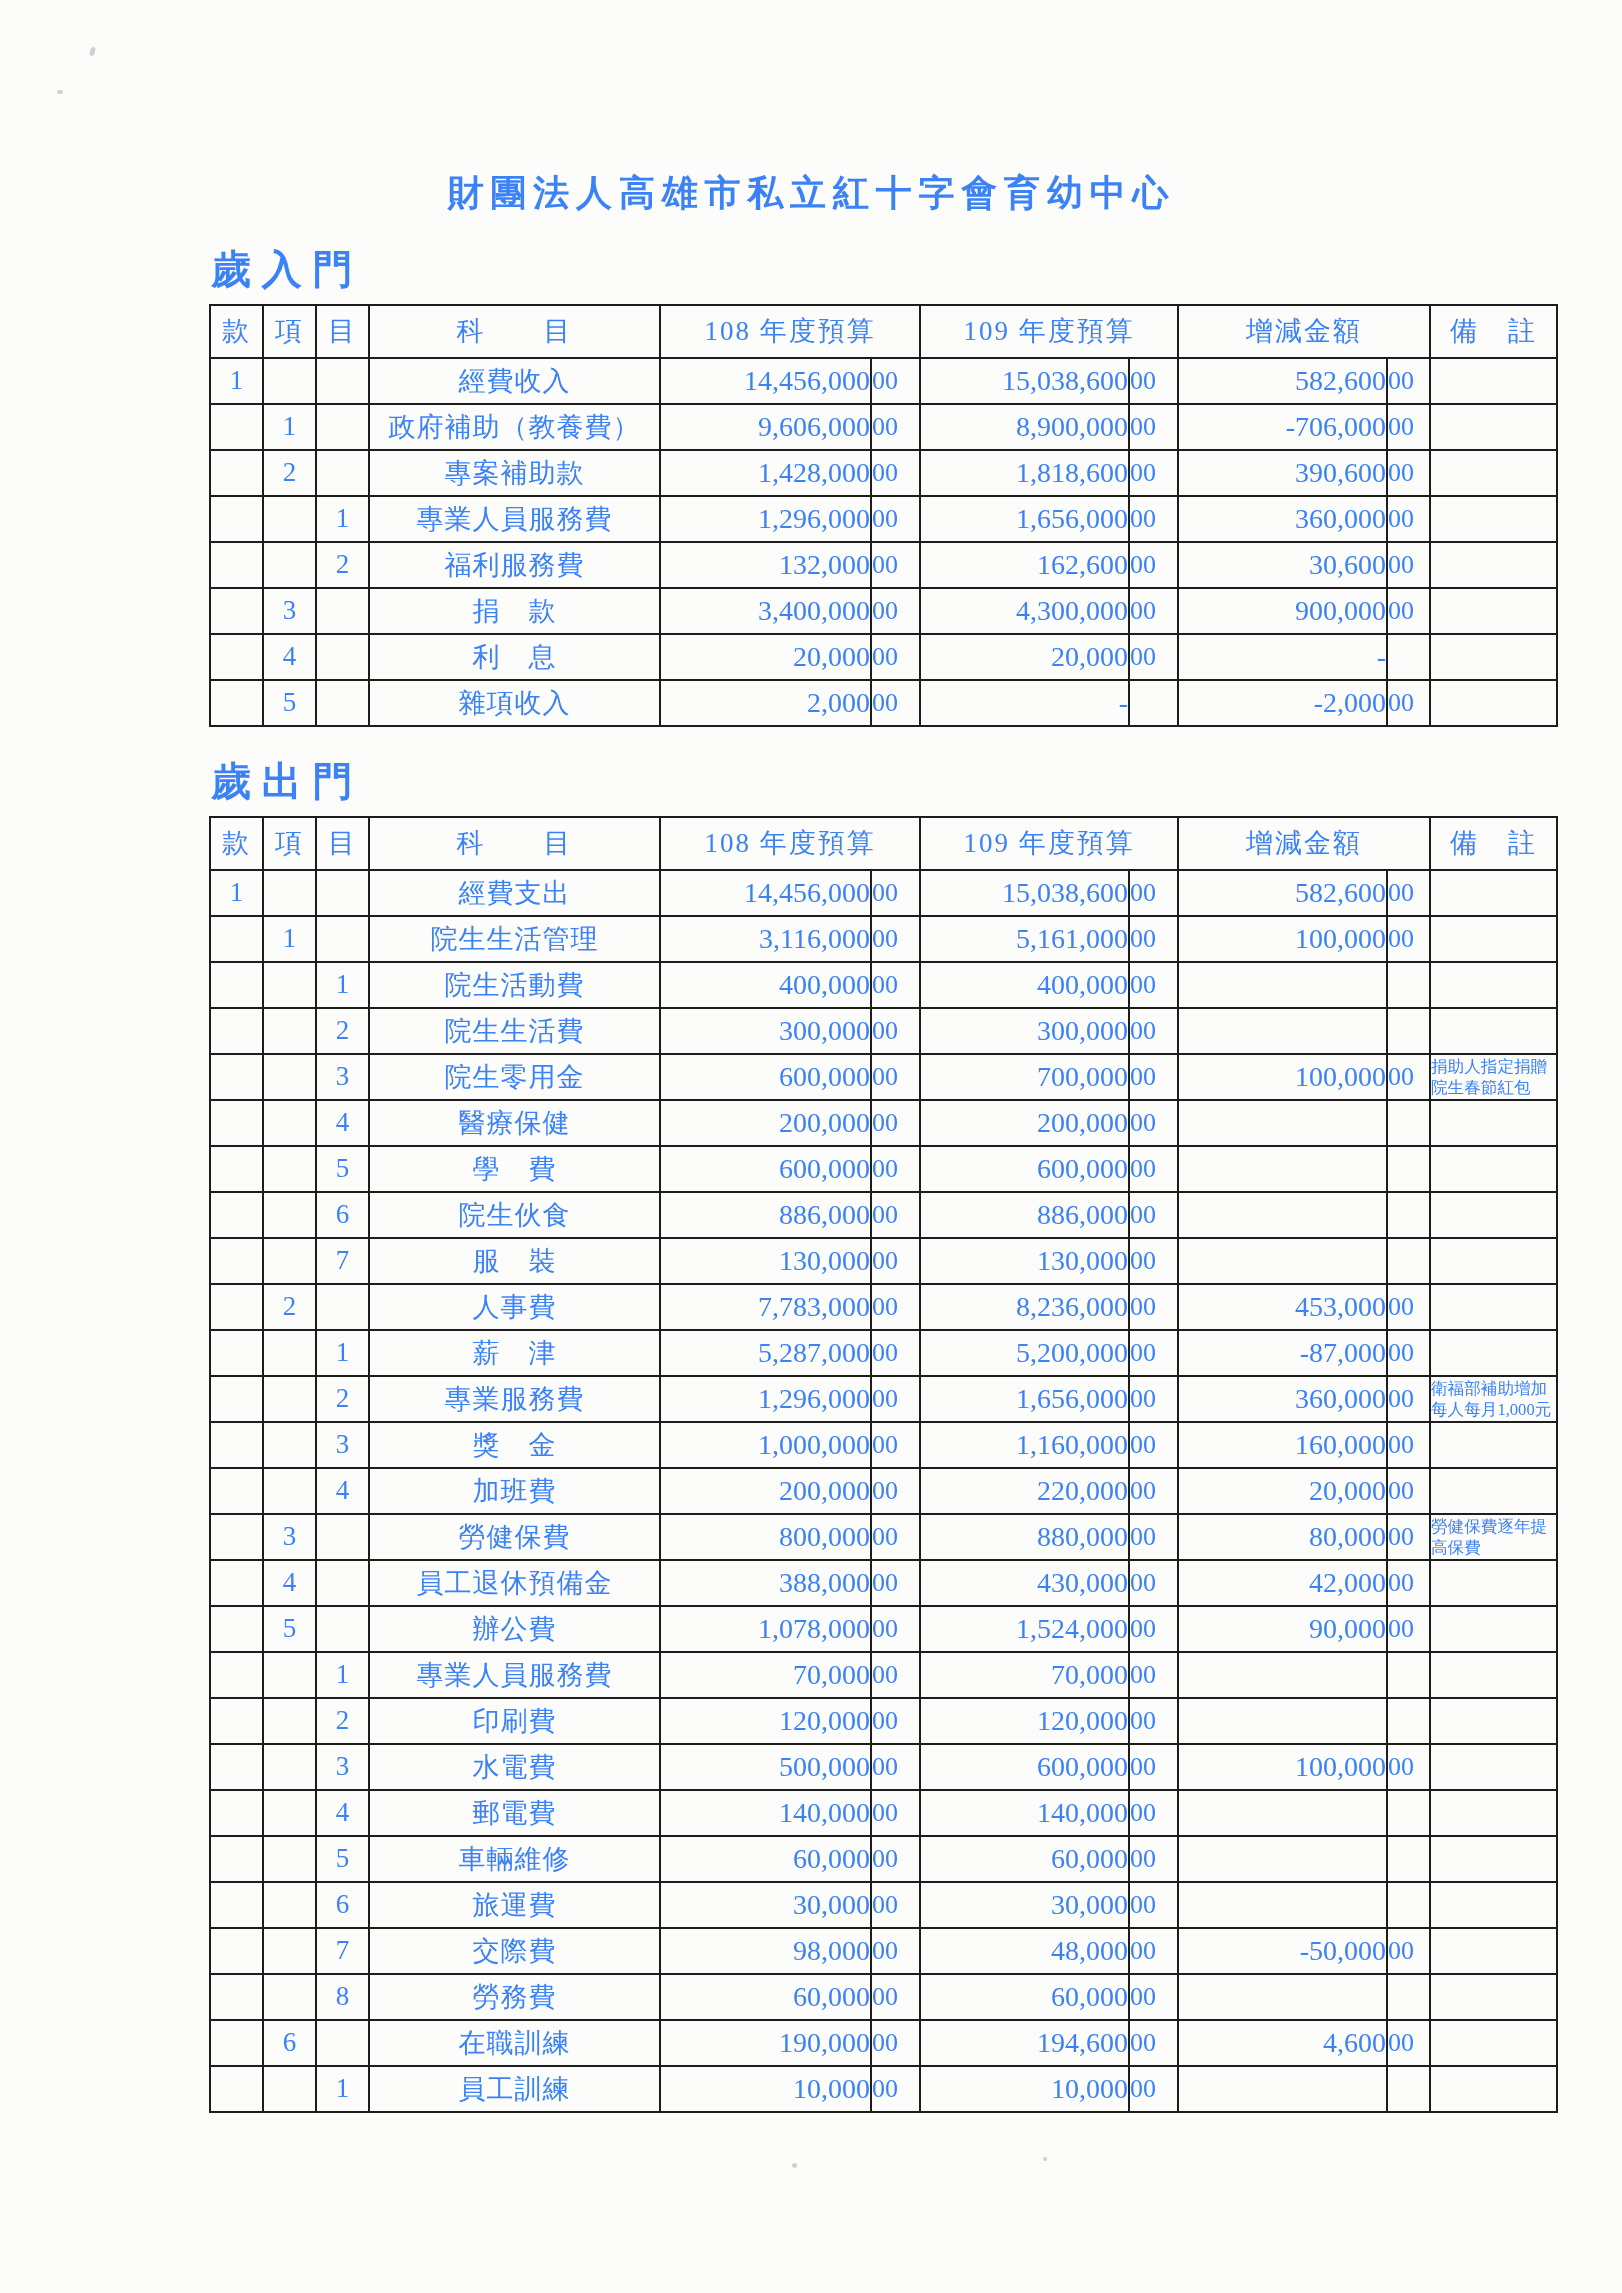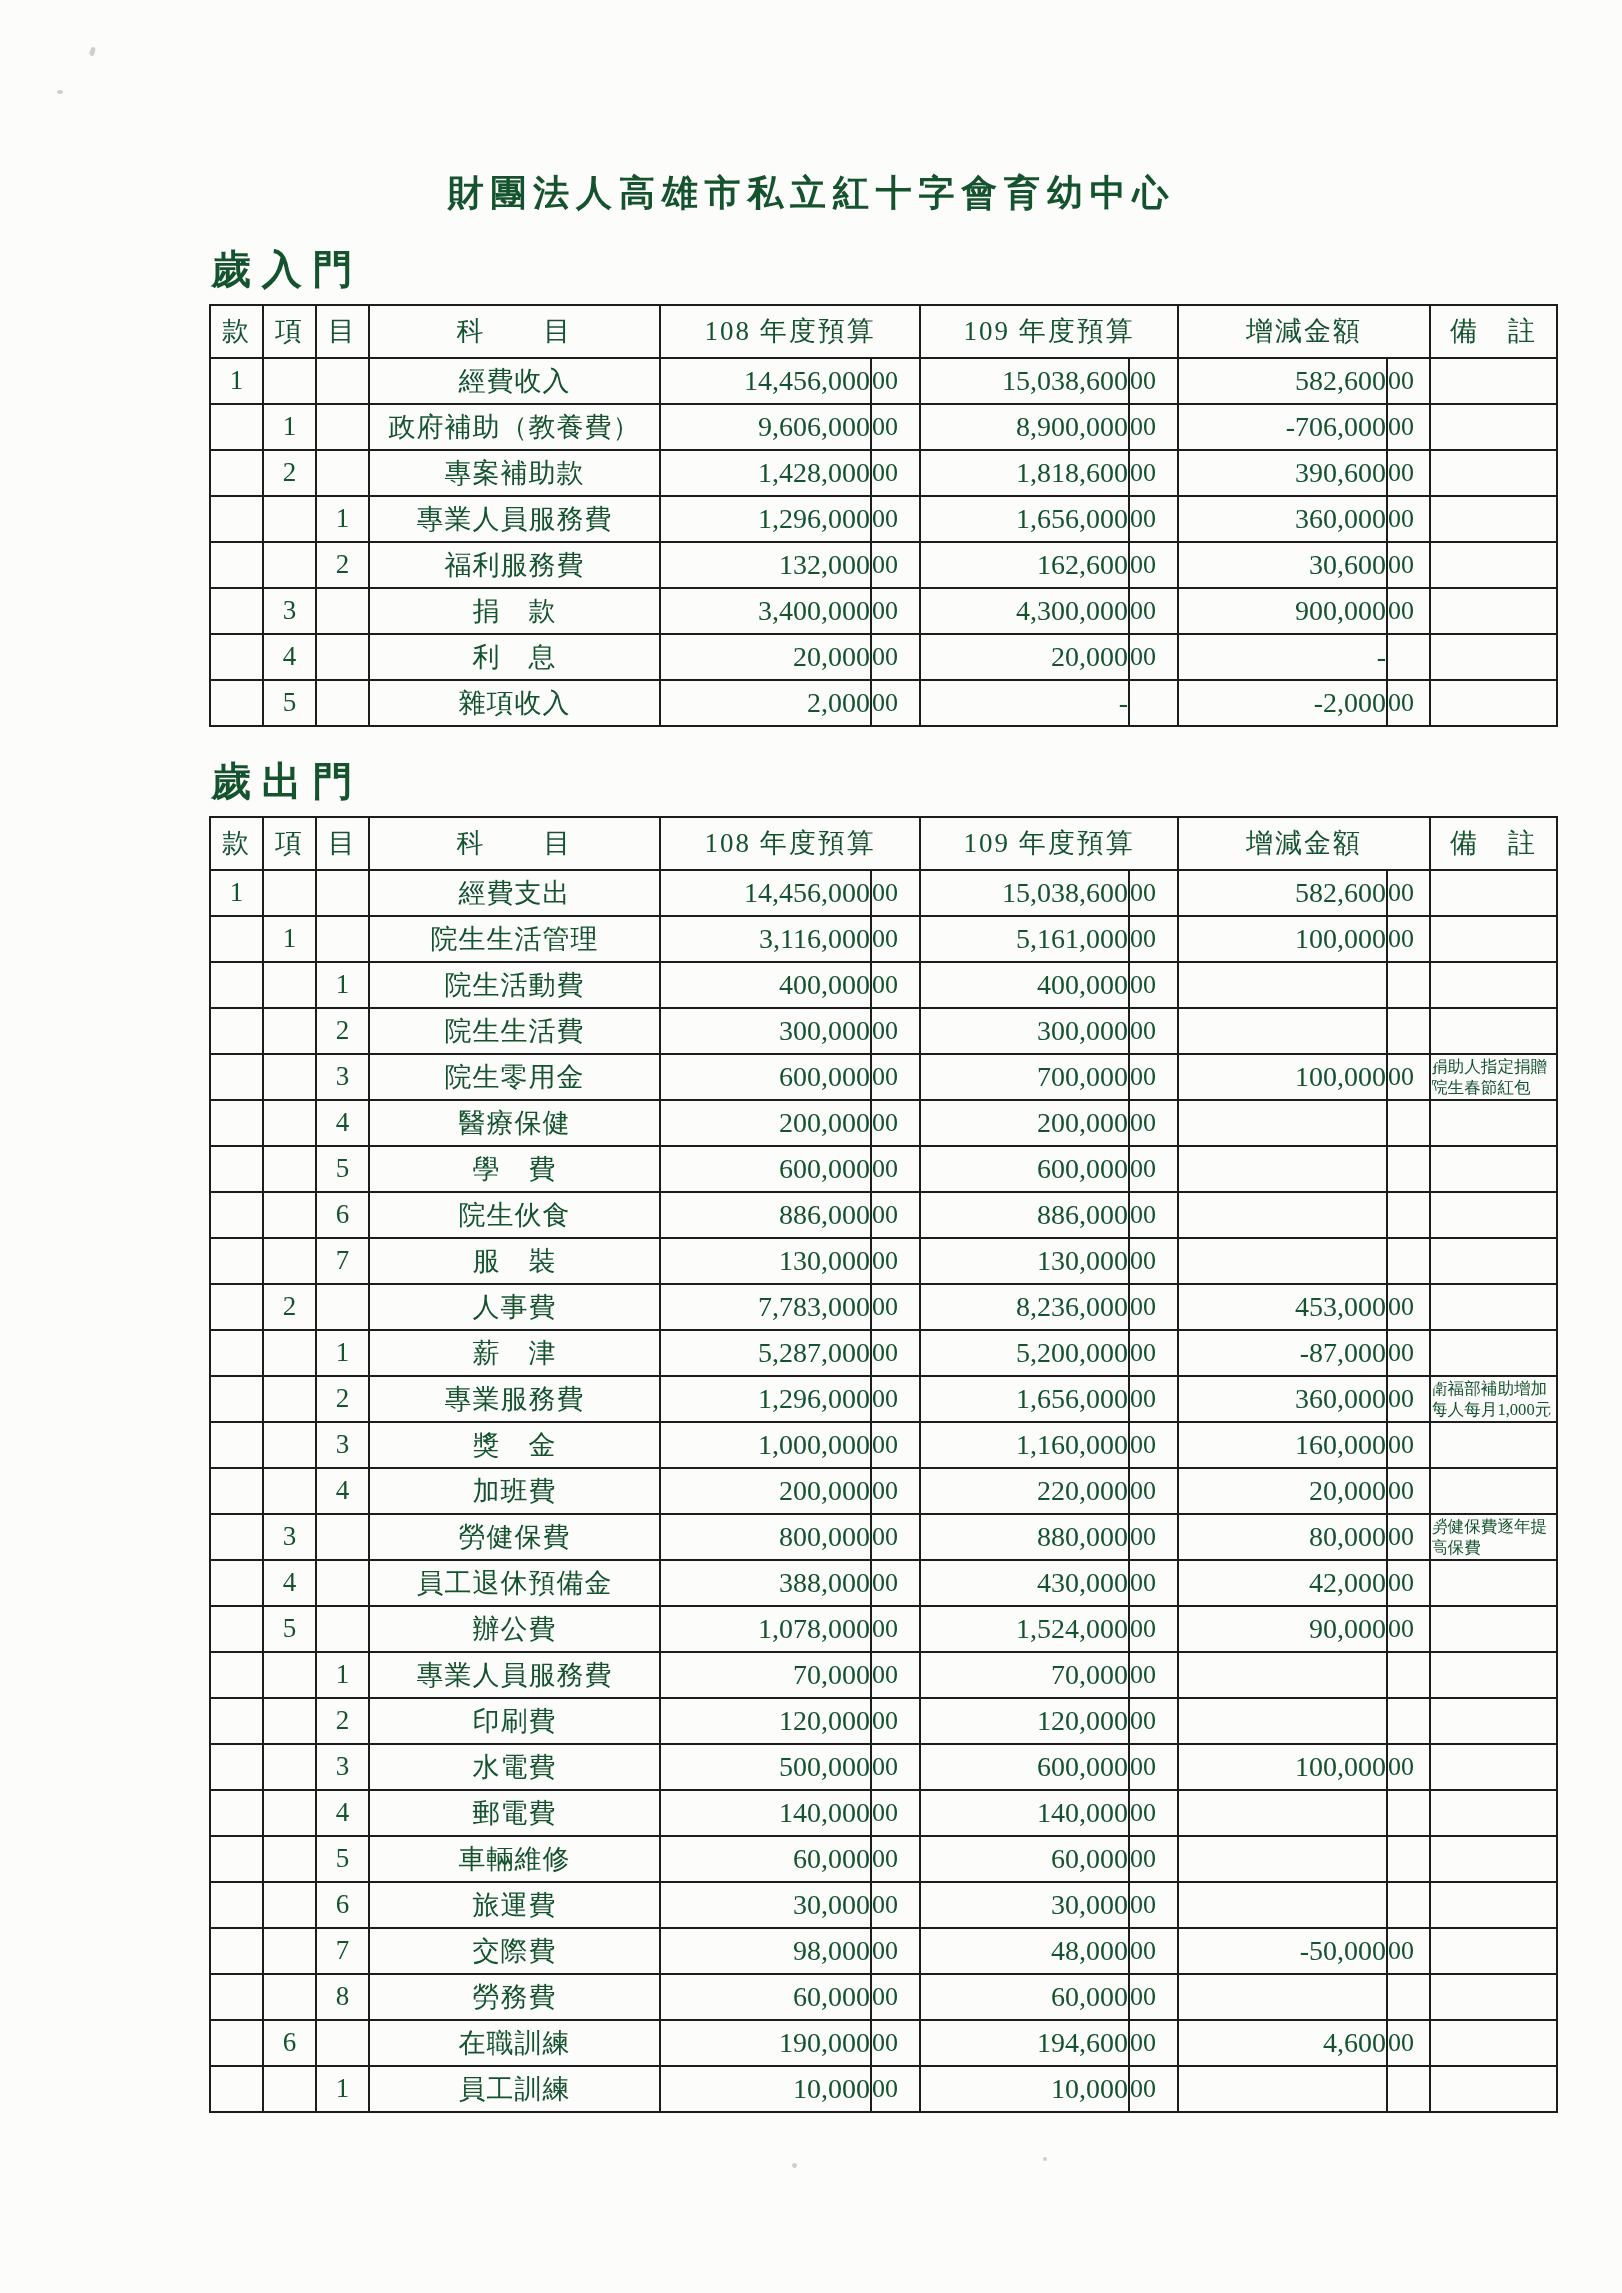--- a/index.html
+++ b/index.html
@@ -2,21 +2,21 @@
 <html lang="zh-Hant"><head>
 <meta charset="utf-8">
 <style>
   html,body { margin:0; padding:0; background:#d9d9d9; }
   .page {
     position:relative;
     width:1623px;
     height:2294px;
     margin:0 auto;
     background:#fcfcfb;
-    color:#14532d;
+    color:#3b82f6;
     font-family:"Liberation Serif","DejaVu Serif",serif;
     overflow:hidden;
   }
   
   .speck { position:absolute; background:#9a9a9a; opacity:.45; border-radius:50%; }
   .speck.s1 { left:90px;  top:47px;  width:4.9px; height:8.8px; transform:rotate(18deg); }
   .speck.s2 { left:57px;  top:90px;  width:5.9px; height:3.9px; }
   .speck.s4 { left:792px; top:2163px; width:4.9px; height:4.9px; }
   .speck.s5 { left:1043px; top:2157px; width:3.9px; height:3.9px; }
 
@@ -53,21 +53,21 @@
   table.budget th {
     font-size:27px; font-weight:500; height:51px;
     letter-spacing:2px; text-align:center; white-space:nowrap;
   }
   table.budget td { height:44px; }
 
   td.lvl  { text-align:center; font-size:27px; }
   td.subj { text-align:center; font-size:27px; padding-left:8.8px; white-space:nowrap; letter-spacing:1px; }
   td.amt  { text-align:right; font-size:28px; padding-right:7.8px; white-space:nowrap; }
   td.cents{ text-align:left; font-size:26px; padding-left:3.9px; white-space:nowrap; }
-  td.note { font-size:16.6px; line-height:1.28; padding:2px 4.9px; text-align:left; vertical-align:middle;border-radius:20px; }
+  td.note { font-size:16.6px; line-height:1.28; padding:2px 4.9px; text-align:left; vertical-align:middle; }
 </style>
 </head>
 <body>
 
 <div class="page">
   <div class="speck s1"></div>
   <div class="speck s2"></div>
   <div class="speck s4"></div>
   <div class="speck s5"></div>
 

